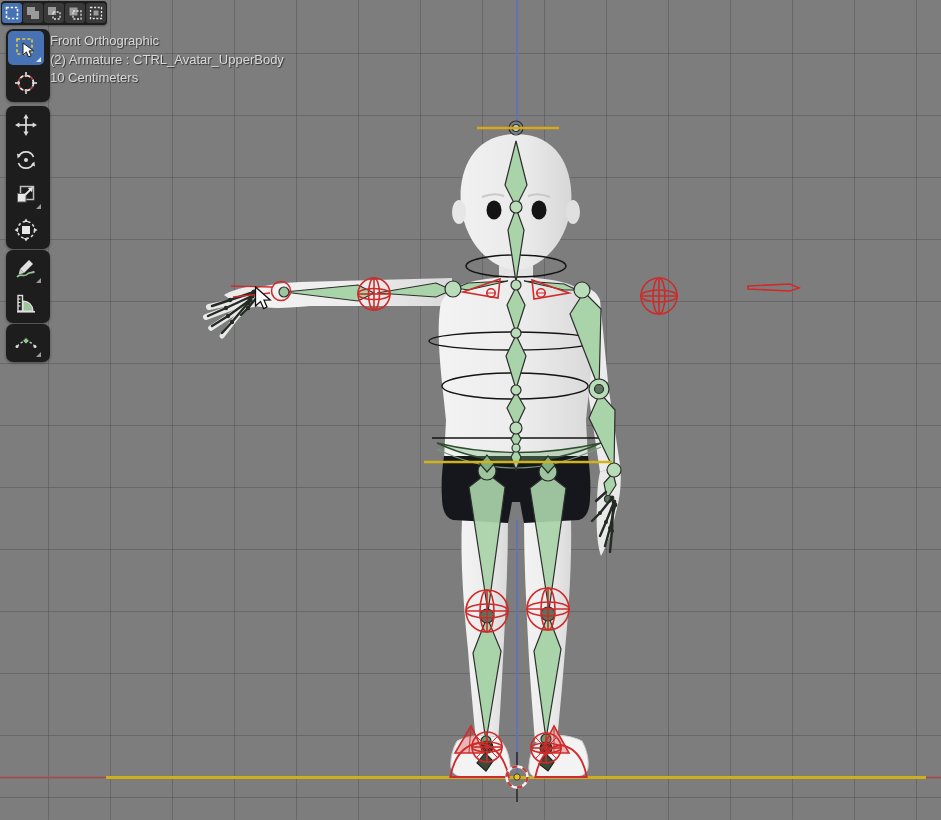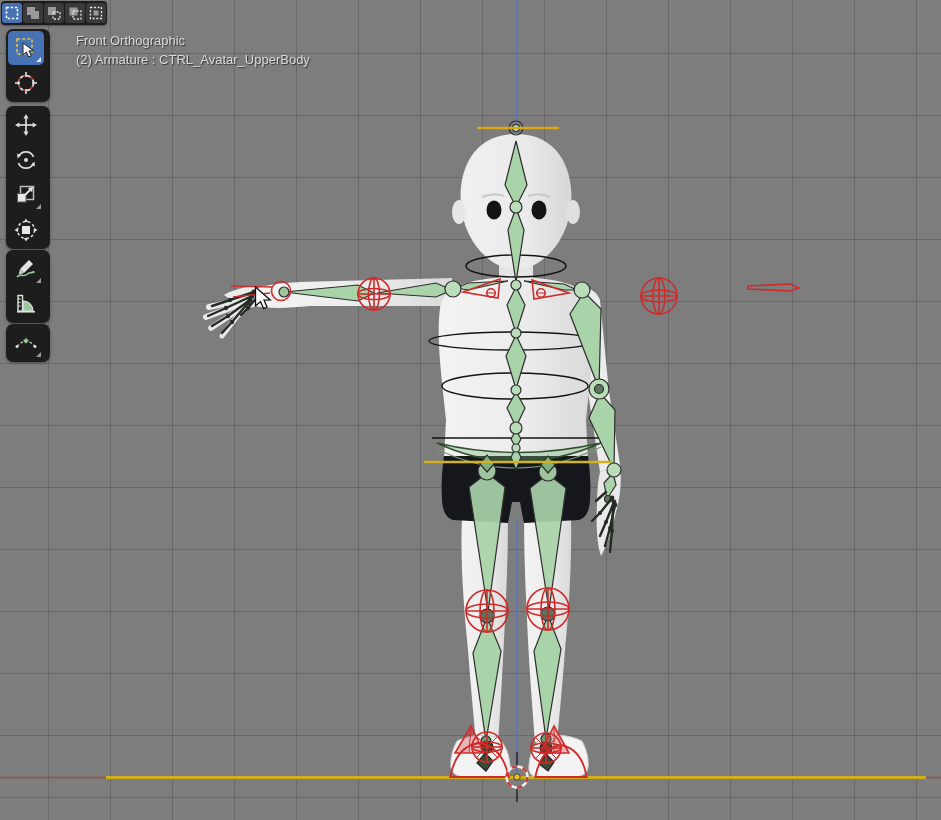--- a/index.html
+++ b/index.html
@@ -15,21 +15,21 @@
     background-image:
       linear-gradient(to right, rgba(75,75,75,.42) 1px, transparent 1px),
       linear-gradient(to bottom, rgba(75,75,75,.42) 1px, transparent 1px);
     background-size:62px 62px, 62px 62px;
     background-position:48px 0, 0 53px;
   }
   .scene-svg{position:absolute;left:0;top:0;}
 
   
   .vp-header{
-    position:absolute;left:76px;top:32px;
+    position:absolute;left:50px;top:32px;
     color:#d9d9d9;font-size:13px;line-height:18.5px;
     text-shadow:1px 1px 1px rgba(0,0,0,.6);
     user-select:none;white-space:nowrap;
   }
 
   
   .mode-bar{
     position:absolute;left:1px;top:1px;height:22px;
     background:#1d1d1d;border-radius:4px;
     display:flex;align-items:center;padding:1px;gap:1px;
@@ -321,20 +321,21 @@
       <line x1="517" y1="789" x2="517" y2="802" stroke="#1a1a1a" stroke-width="1.3"></line>
       <circle cx="517" cy="777" r="10.5" stroke="#f2f2f2" stroke-width="2.4" fill="none"></circle>
       <circle cx="517" cy="777" r="10.5" stroke="#c23b3b" stroke-width="2.4" fill="none" stroke-dasharray="5.5,5.5"></circle>
       <circle cx="517" cy="777" r="3.2" fill="#ecc01c" stroke="#3a3a3a" stroke-width="1"></circle>
     </g>
   </svg>
 
   <div class="vp-header">
     <div>Front Orthographic</div>
     <div>(2) Armature : CTRL_Avatar_UpperBody</div>
+    <div>10 Centimeters</div>
   </div>
 
   <div class="mode-bar">
     <button class="mode-btn active">
       <svg width="16" height="16">
         <rect x="2.5" y="2.5" width="11" height="11" fill="none" stroke="#fff" stroke-width="1.6" stroke-dasharray="2.4,1.8"></rect>
       </svg>
     </button>
     <button class="mode-btn">
       <svg width="16" height="16">

